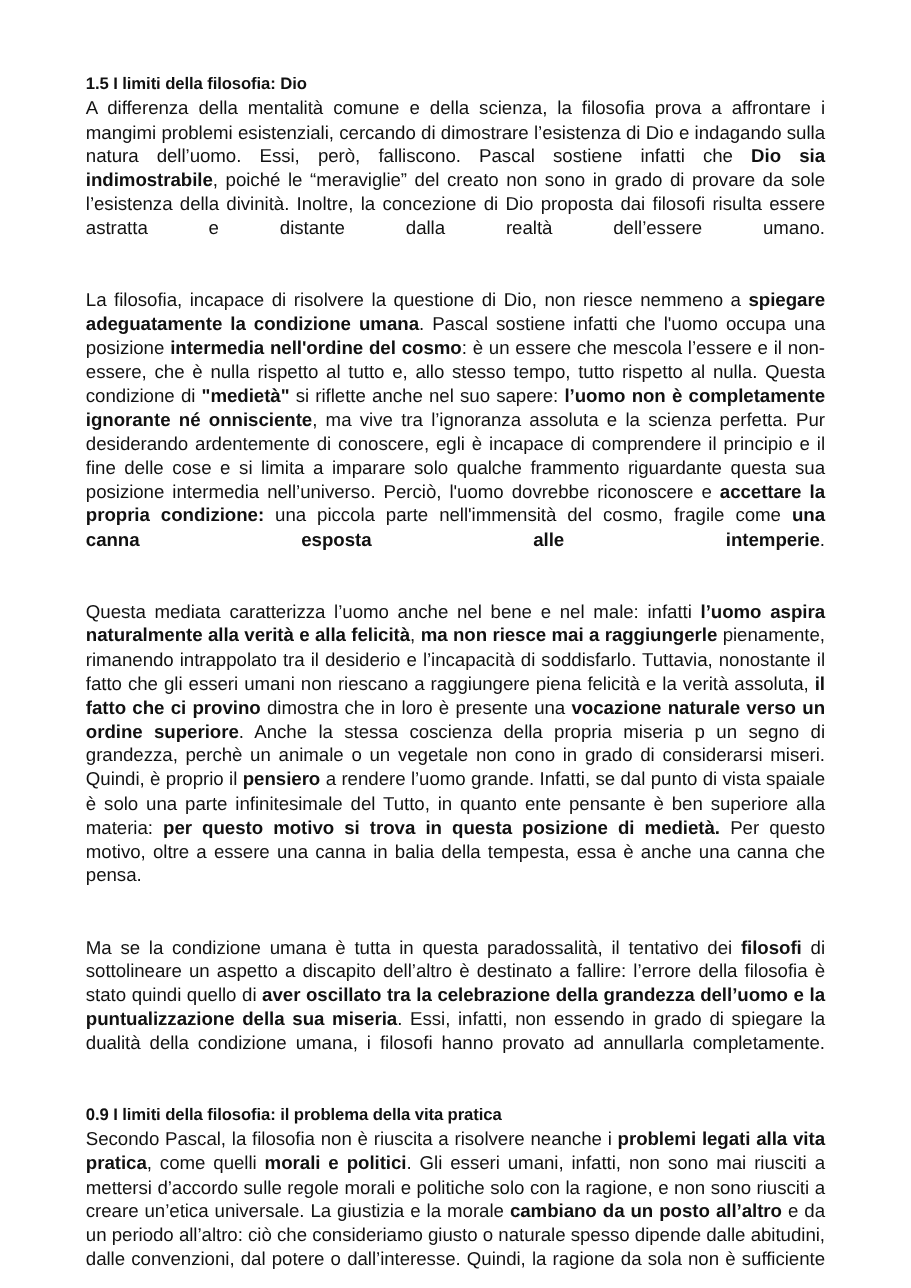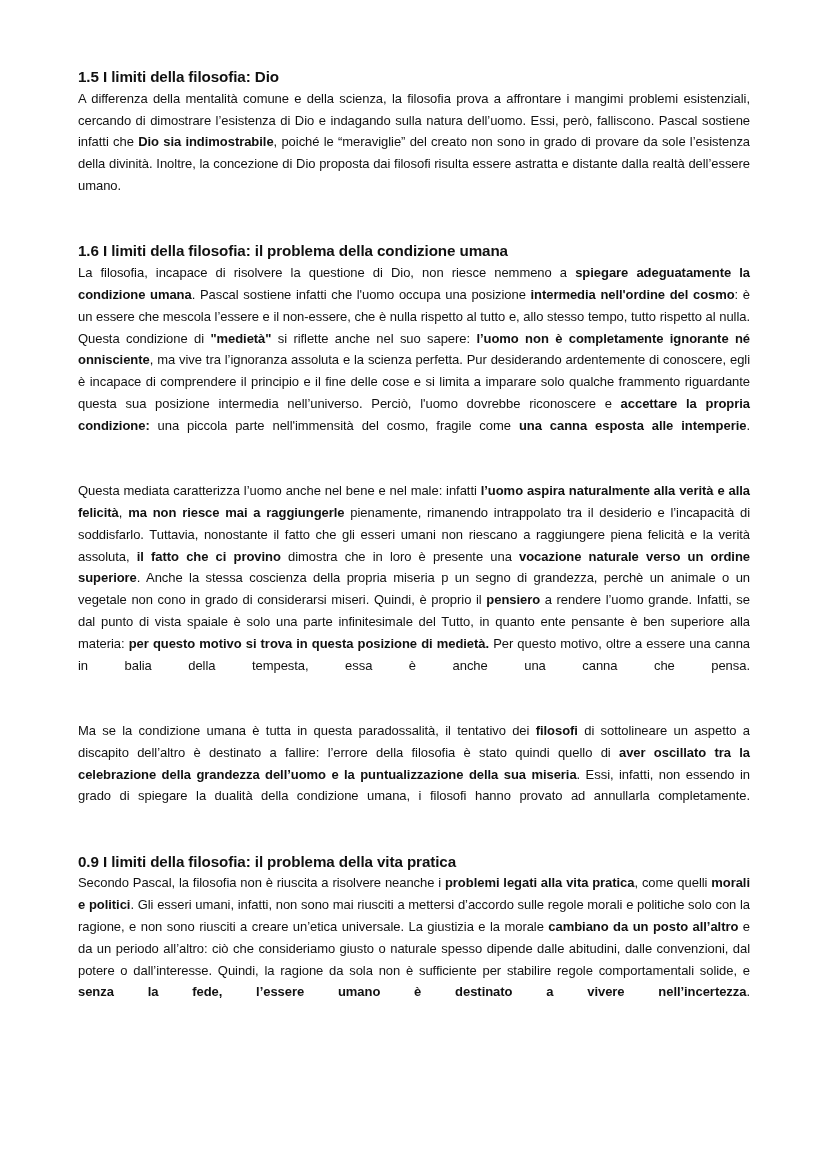--- a/index.html
+++ b/index.html
@@ -28,21 +28,21 @@
   }
   h3.section-heading {
     font-size: 15.2px;
     font-weight: bold;
     line-height: 21.8px;
     margin: 0 0 0 0;
     letter-spacing: -0.1px;
     text-align: left;
   }
   p.body-para {
-    font-size: 13px;
+    font-size: 17px;
     line-height: 21.8px;
     margin: 0;
     text-align: justify;
     text-justify: inter-word;
     letter-spacing: -0.05px;
     word-spacing: 0px;
     hyphens: none;
   }
   p.body-para b {
     font-weight: bold;
@@ -64,21 +64,20 @@
   }
 </style>
 </head>
 <body>
 
 <div id="page">
   <div id="content">
       <h3 class="section-heading block">1.5 I limiti della filosofia: Dio</h3>
       <p class="body-para block"><span>A differenza della mentalità comune e della scienza, la filosofia prova a affrontare i mangimi problemi esistenziali, cercando di dimostrare l’esistenza di Dio e indagando sulla natura dell’uomo. Essi, però, falliscono. Pascal sostiene infatti che </span><b>Dio sia indimostrabile</b><span>, poiché le “meraviglie” del creato non sono in grado di provare da sole l’esistenza della divinità. Inoltre, la concezione di Dio proposta dai filosofi risulta essere astratta e distante dalla realtà dell’essere umano.</span></p>
       <div class="gap-section"></div>
-      <h3 class="section-heading block">1.6 I limiti della filosofia: il problema della condizione umana</h3>
       <p class="body-para block"><span>La filosofia, incapace di risolvere la questione di Dio, non riesce nemmeno a </span><b>spiegare adeguatamente la condizione umana</b><span>. Pascal sostiene infatti che l'uomo occupa una posizione </span><b>intermedia nell'ordine del cosmo</b><span>: è un essere che mescola l’essere e il non-essere, che è nulla rispetto al tutto e, allo stesso tempo, tutto rispetto al nulla. Questa condizione di </span><b>"medietà"</b><span> si riflette anche nel suo sapere: </span><b>l’uomo non è completamente ignorante né onnisciente</b><span>, ma vive tra l’ignoranza assoluta e la scienza perfetta. Pur desiderando ardentemente di conoscere, egli è incapace di comprendere il principio e il fine delle cose e si limita a imparare solo qualche frammento riguardante questa sua posizione intermedia nell’universo. Perciò, l'uomo dovrebbe riconoscere e </span><b>accettare la propria condizione:</b><span> una piccola parte nell'immensità del cosmo, fragile come </span><b>una canna esposta alle intemperie</b><span>.</span></p>
       <div class="gap-para"></div>
       <p class="body-para block"><span>Questa mediata caratterizza l’uomo anche nel bene e nel male: infatti </span><b>l’uomo aspira naturalmente alla verità e alla felicità</b><span>, </span><b>ma non riesce mai a raggiungerle</b><span> pienamente, rimanendo intrappolato tra il desiderio e l’incapacità di soddisfarlo. Tuttavia, nonostante il fatto che gli esseri umani non riescano a raggiungere piena felicità e la verità assoluta, </span><b>il fatto che ci provino</b><span> dimostra che in loro è presente una </span><b>vocazione naturale verso un ordine superiore</b><span>. Anche la stessa coscienza della propria miseria p un segno di grandezza, perchè un animale o un vegetale non cono in grado di considerarsi miseri. Quindi, è proprio il </span><b>pensiero</b><span> a rendere l’uomo grande. Infatti, se dal punto di vista spaiale è solo una parte infinitesimale del Tutto, in quanto ente pensante è ben superiore alla materia: </span><b>per questo motivo si trova in questa posizione di medietà.</b><span> Per questo motivo, oltre a essere una canna in balia della tempesta, essa è anche una canna che pensa.</span></p>
       <div class="gap-para"></div>
       <p class="body-para block"><span>Ma se la condizione umana è tutta in questa paradossalità, il tentativo dei </span><b>filosofi</b><span> di sottolineare un aspetto a discapito dell’altro è destinato a fallire: l’errore della filosofia è stato quindi quello di </span><b>aver oscillato tra la celebrazione della grandezza dell’uomo e la puntualizzazione della sua miseria</b><span>. Essi, infatti, non essendo in grado di spiegare la dualità della condizione umana, i filosofi hanno provato ad annullarla completamente.</span></p>
       <div class="gap-section"></div>
       <h3 class="section-heading block">0.9 I limiti della filosofia: il problema della vita pratica</h3>
       <p class="body-para block"><span>Secondo Pascal, la filosofia non è riuscita a risolvere neanche i </span><b>problemi legati alla vita pratica</b><span>, come quelli </span><b>morali e politici</b><span>. Gli esseri umani, infatti, non sono mai riusciti a mettersi d’accordo sulle regole morali e politiche solo con la ragione, e non sono riusciti a creare un’etica universale. La giustizia e la morale </span><b>cambiano da un posto all’altro</b><span> e da un periodo all’altro: ciò che consideriamo giusto o naturale spesso dipende dalle abitudini, dalle convenzioni, dal potere o dall’interesse. Quindi, la ragione da sola non è sufficiente per stabilire regole comportamentali solide, e </span><b>senza la fede, l’essere umano è destinato a vivere nell’incertezza</b><span>.</span></p>
     </div>
 </div>

